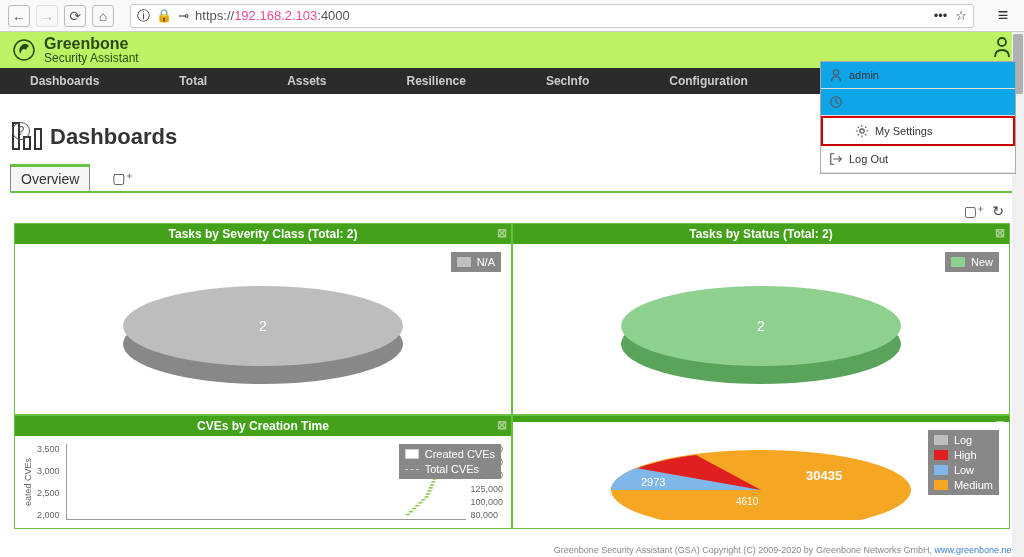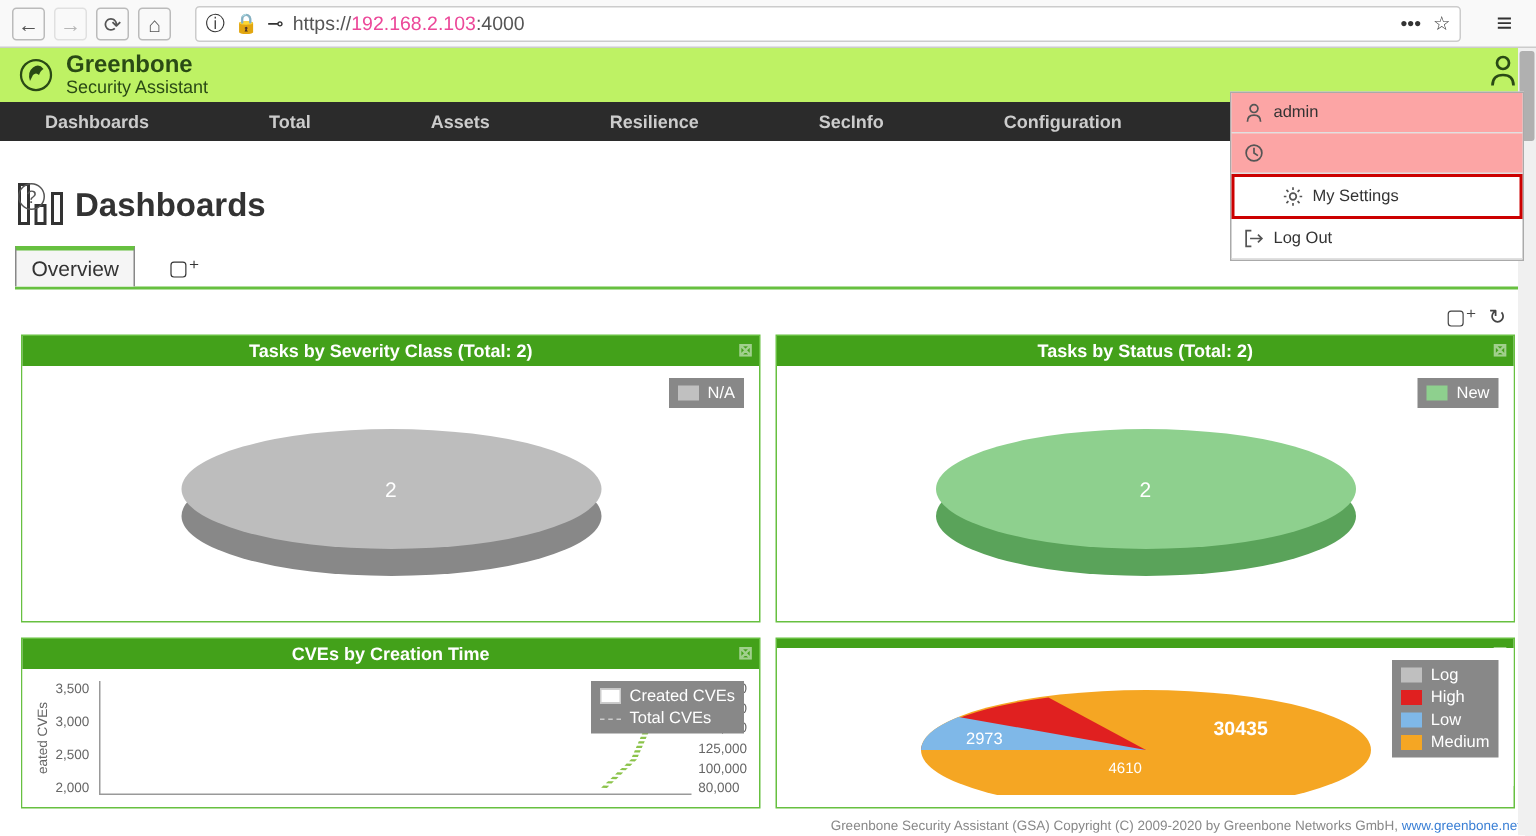--- a/index.html
+++ b/index.html
@@ -19,39 +19,39 @@
 .logo-svg { width: 24px; height: 24px; }
 .logo-text .line1 { font-size: 16px; font-weight: bold; color: #2a4a15; line-height: 1; }
 .logo-text .line2 { font-size: 12px; color: #2a4a15; line-height: 1; }
 .user-icon { font-size: 22px; color: #2a4a15; cursor: pointer; }
 
 .nav-dark { height: 26px; background: #2b2b2b; display: flex; align-items: center; padding: 0 30px; gap: 80px; color: #ccc; font-size: 12px; }
 .nav-dark span { cursor: pointer; font-weight: bold; }
 
 .user-menu { position: absolute; right: 8px; top: 61px; width: 196px; background: #fff; border: 1px solid #aaa; z-index: 100; font-size: 11px; }
 .user-menu .um-row { padding: 6px 8px; display: flex; align-items: center; gap: 6px; border-bottom: 1px solid #e0e0e0; }
-.user-menu .um-header { background: #fca5a5; }
+.user-menu .um-header { background: #0ea5e9; }
 .user-menu .um-row.highlight { border: 2px solid #c00; padding-left: 32px; }
 .user-menu .um-icon { width: 14px; height: 14px; flex-shrink: 0; }
 
 .content { padding: 0 10px; position: relative; }
 .help-icon { position: absolute; left: 12px; top: 6px; width: 18px; height: 18px; border: 1.5px solid #555; border-radius: 50%; display: flex; align-items: center; justify-content: center; font-size: 12px; color: #555; }
 .page-title-row { display: flex; align-items: flex-end; gap: 8px; margin-top: 22px; margin-bottom: 14px; padding-left: 2px; }
 .bars-icon { display: flex; align-items: flex-end; gap: 3px; height: 34px; }
 .bars-icon div { width: 8px; background: #fff; border: 2px solid #333; }
 .page-title { font-size: 22px; font-weight: bold; }
 
 .tab-row { display: flex; align-items: center; gap: 22px; border-bottom: 2px solid #67c040; margin-bottom: 6px; }
 .tab { padding: 4px 10px; border: 1px solid #888; border-bottom: none; background: #f5f5f5; border-top: 3px solid #67c040; font-size: 14px; }
 .tab-add { font-size: 14px; cursor: pointer; }
 
 .actions-row { text-align: right; padding: 4px 10px; font-size: 14px; color: #444; }
 .actions-row span { cursor: pointer; margin-left: 4px; }
 
-.panels-grid { display: grid; grid-template-columns: 1fr 1fr; gap: 10px; padding: 0 4px; }
+.panels-grid { display: grid; grid-template-columns: 1fr 1fr; gap: 0; padding: 0 4px; }
 .panel { border: 1px solid #67c040; }
 .panel-header { background: #43a11a; color: #fff; font-weight: bold; text-align: center; padding: 3px; font-size: 12px; position: relative; }
 .panel-header .px { position: absolute; right: 4px; top: 2px; color: rgba(255,255,255,0.5); cursor: pointer; }
 .panel-body { background: #fff; height: 170px; position: relative; padding: 8px; display: flex; align-items: center; justify-content: center; }
 .panel-body.short { height: 92px; align-items: flex-start; }
 
 .legend { position: absolute; right: 10px; top: 8px; background: #888; color: #fff; padding: 4px 6px; font-size: 11px; display: flex; flex-direction: column; gap: 3px; }
 .legend .lg-row { display: flex; align-items: center; gap: 6px; }
 .legend .swatch { width: 14px; height: 10px; }
 

